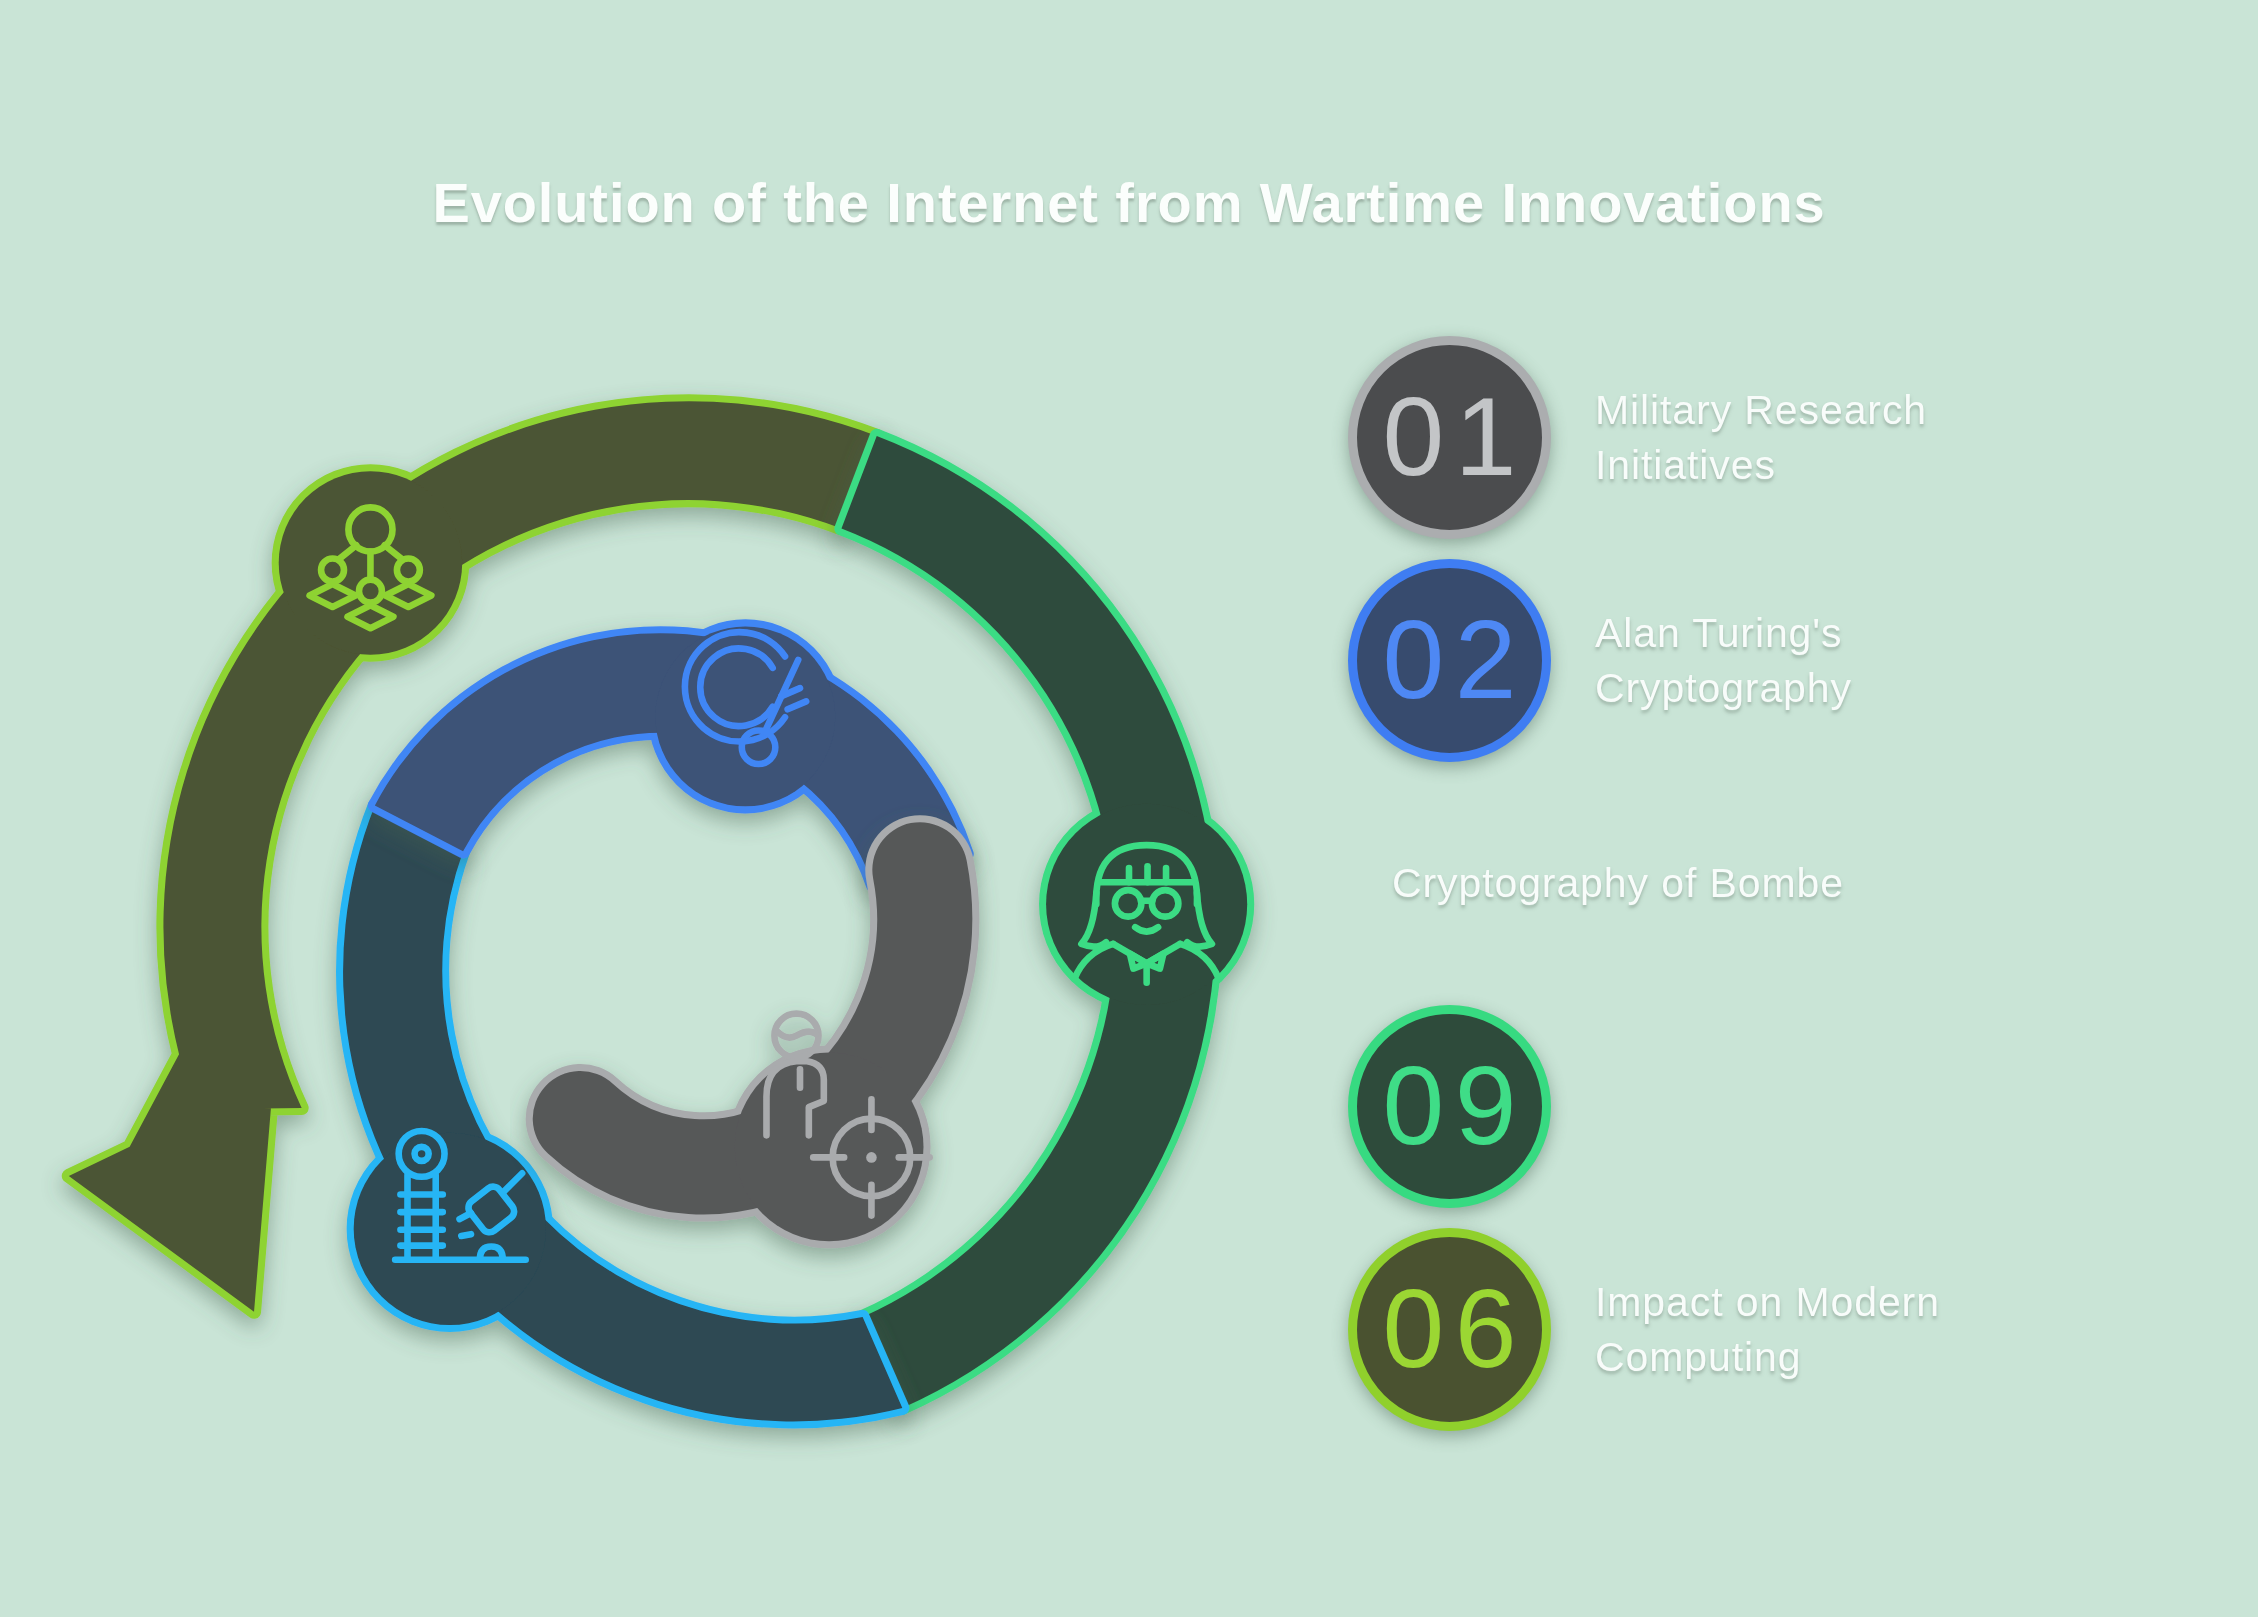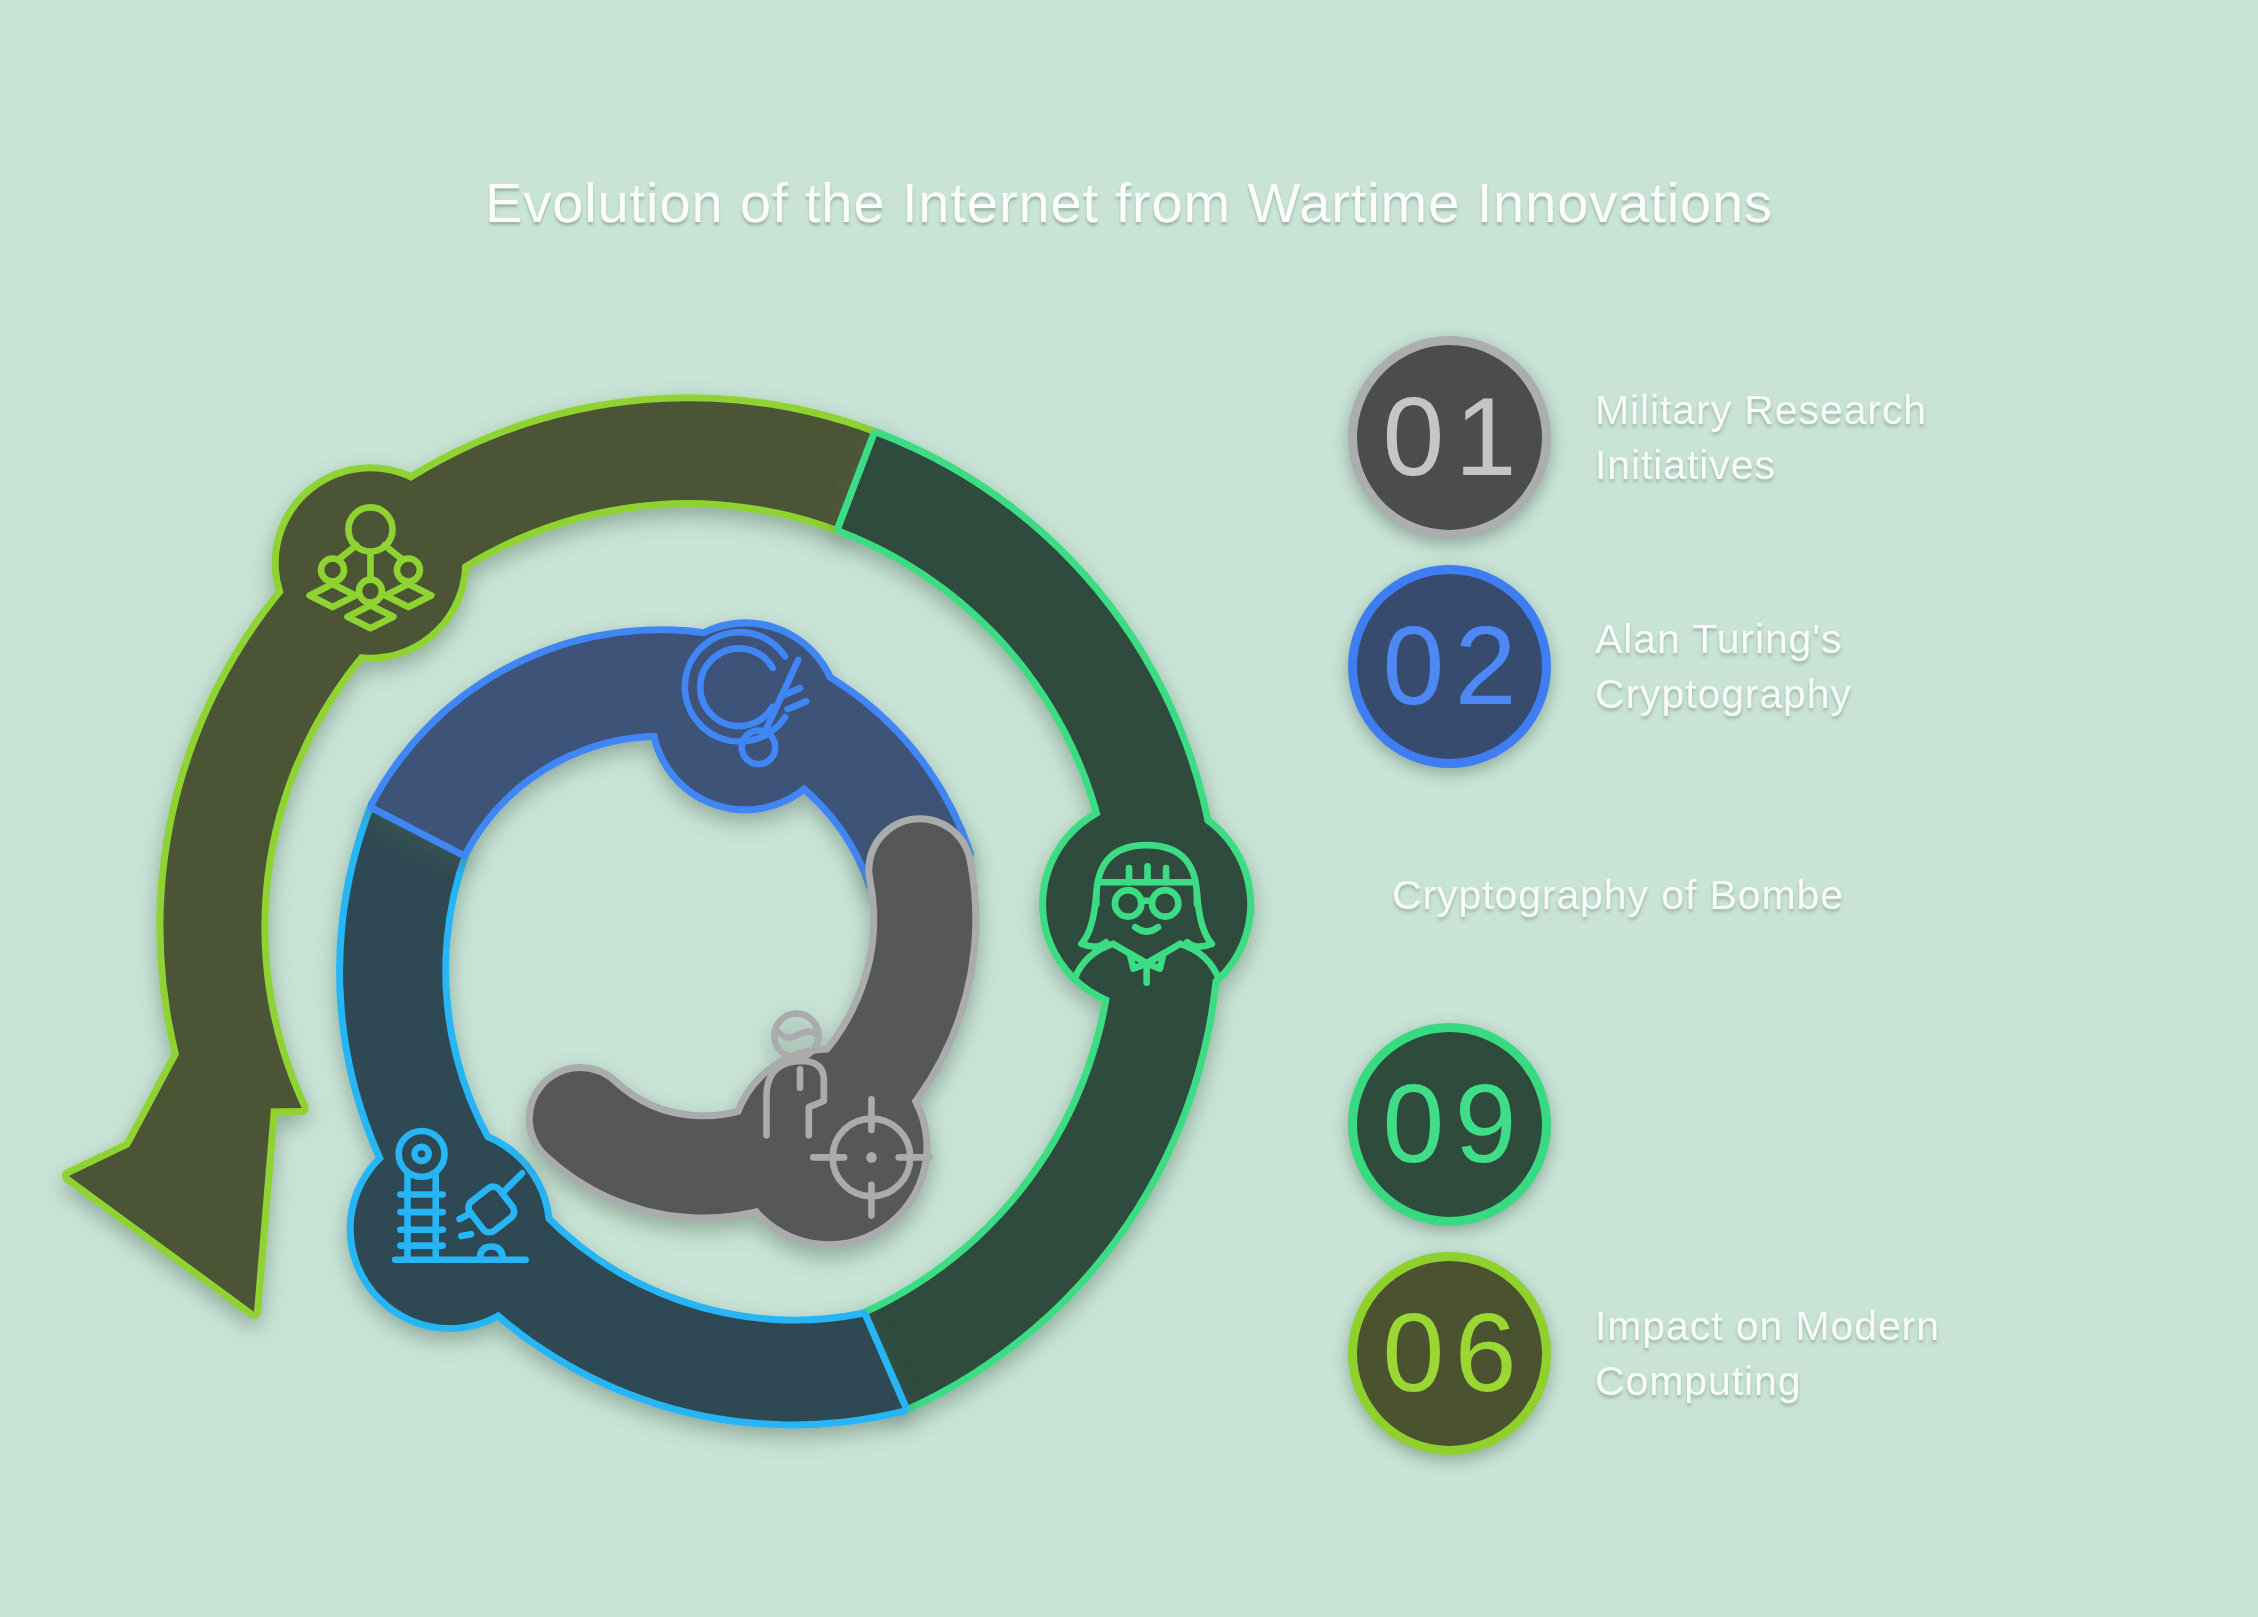--- a/index.html
+++ b/index.html
@@ -4,34 +4,34 @@
 <style>
   html,body{margin:0;padding:0;}
   body{
     width:2258px;height:1618px;position:relative;overflow:hidden;
     background:#c9e4d6;
     font-family:"Liberation Sans",sans-serif;
   }
   .page-title{
     position:absolute;top:132px;left:0;width:2258px;
     text-align:center;
-    font-size:56px;font-weight:400;letter-spacing:0.9px;
+    font-size:56px;font-weight:700;letter-spacing:0.9px;
     color:#fbfefc;
     text-shadow:0 2.6px 2.6px rgba(120,140,128,0.55);
   }
   .spiral-svg{position:absolute;left:0;top:0;}
   .seg .p1{fill:var(--fill);stroke:var(--stroke);stroke-width:16;stroke-linejoin:round;}
   .seg .p2{fill:var(--fill);stroke:none;}
   .seg .g1{fill:none;stroke:var(--stroke);stroke-width:124;stroke-linecap:round;}
   .seg .g2{fill:none;stroke:var(--fill);stroke-width:108;stroke-linecap:round;}
   .seg .icon *{fill:none;stroke:var(--stroke);stroke-width:7.5;stroke-linecap:round;stroke-linejoin:round;}
   .seg .icon .dot{fill:var(--stroke);stroke:none;}
   .steps{
     position:absolute;left:1348px;top:335px;
-    display:flex;flex-direction:column;gap:24px;
+    display:flex;flex-direction:column;gap:18px;
   }
   .step{display:flex;align-items:center;height:205px;}
   .badge{
     width:185px;height:185px;border-radius:50%;
     background:var(--cfill);
     border:9.7px solid var(--ring);
     display:flex;align-items:center;justify-content:center;
     box-shadow:0 5.3px 16px rgba(68,96,79,0.45);
     flex:0 0 auto;
   }

